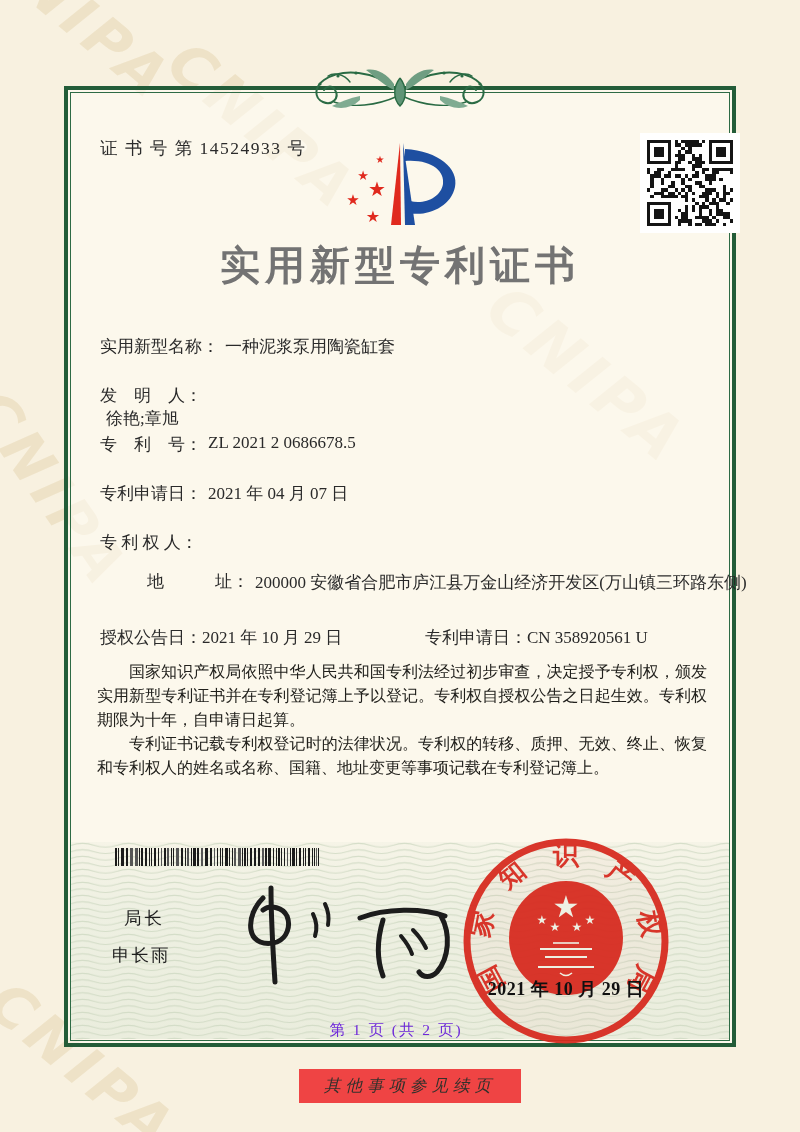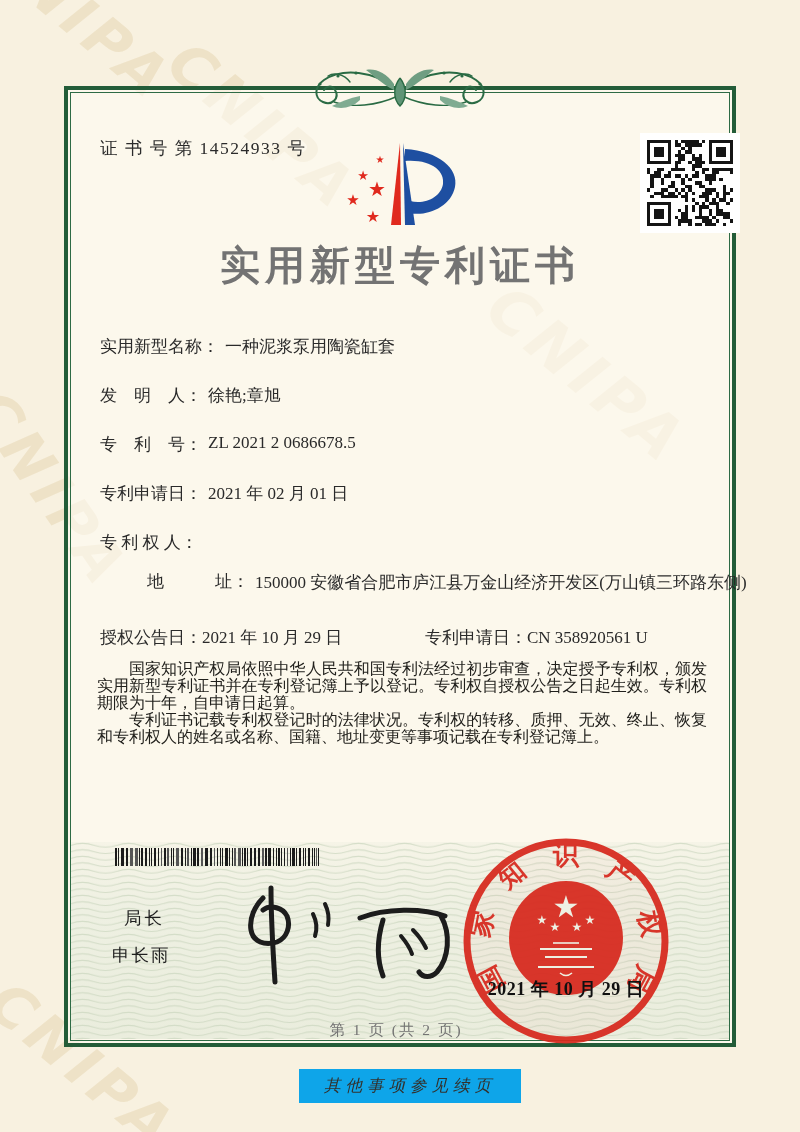--- a/index.html
+++ b/index.html
@@ -34,27 +34,27 @@
   .qr-box{position:absolute; left:640px; top:133px; width:100px; height:100px; background:#ffffff;}
   .qr{position:absolute; left:647px; top:140px; width:86px; height:86px;}
   .title{
     position:absolute; left:0; top:238px; width:800px; text-align:center;
     font-size:40px; font-weight:700; letter-spacing:5px; color:#737373;
   }
   
   .row{position:absolute; left:100px; font-size:17px; color:#2a2a2a; display:flex;}
   .row .lbl{white-space:nowrap;}
   .row .val{margin-left:6px;}
-  .r1{top:335px;} .r2{top:384px;} .r3{top:433px;justify-content:center;} .r4{top:482px;} .r5{top:531px;}
+  .r1{top:335px;} .r2{top:384px;flex-direction:column;} .r3{top:433px;justify-content:center;} .r4{top:482px;} .r5{top:531px;}
   .r6{top:570px;margin-left:47px;} .r6 .val{width:492px; line-height:25px;}
   .grant-row{position:absolute; left:100px; top:626px; width:610px; font-size:17px; color:#2a2a2a;}
   .grant-no{position:absolute; left:325px; top:0; white-space:nowrap;}
   .grant-date{white-space:nowrap;}
   
-  .paras{position:absolute; left:97px; top:660px; width:610px; font-size:16px; line-height:17px; color:#21201c; text-align:justify;}
+  .paras{position:absolute; left:97px; top:660px; width:610px; font-size:16px; line-height:24px; color:#21201c; text-align:justify;}
   .paras p{margin:0; text-indent:2em;}
   
   .barcode{position:absolute; left:115px; top:848px; width:207px; height:18px;}
   
   .sig-title{position:absolute; left:124px; top:906px; font-size:17.5px; letter-spacing:3px; color:#1f1f1f;}
   .sig-name {position:absolute; left:112px; top:943px; font-size:17.5px; letter-spacing:2px; color:#1f1f1f;}
   .sig-script{position:absolute; left:225px; top:882px; width:245px; height:110px;}
   
   .seal{position:absolute; left:456px; top:831px; width:220px; height:220px; opacity:.93;}
   .seal svg{position:absolute; left:0; top:0;}
@@ -67,23 +67,23 @@
   .seal-ch:nth-of-type(3){left:41px;  top:29px;  transform:rotate(-39deg);}
   .seal-ch:nth-of-type(4){left:95px;  top:10px;}
   .seal-ch:nth-of-type(5){left:149px; top:29px;  transform:rotate(39deg);}
   .seal-ch:nth-of-type(6){left:178px; top:78px;  transform:rotate(79deg);}
   .seal-ch:nth-of-type(7){left:170px; top:133px; transform:rotate(118deg);}
   .seal-date{
     position:absolute; left:466px; top:977px; width:200px; text-align:center;
     font-size:18px; font-weight:700; color:#101010; letter-spacing:0.5px;
   }
   
-  .page-info{position:absolute; left:64px; top:1020px; width:664px; text-align:center; font-size:15.5px; letter-spacing:2px; color:#737373;}
+  .page-info{position:absolute; left:64px; top:1020px; width:664px; text-align:center; font-size:15.5px; letter-spacing:2px; color:#6d28d9;}
   .note-box{
-    position:absolute; left:299px; top:1069px; width:222px; height:34px; background:#0ea5e9;
+    position:absolute; left:299px; top:1069px; width:222px; height:34px; background:#ef4444;
     text-align:center; line-height:34px; font-size:16.5px; font-style:italic; letter-spacing:5px; color:#33312c;
   }
   .ornament{position:absolute; left:290px; top:60px; width:220px; height:58px;}
 </style>
 </head>
 <body>
 
 <div class="page">
 
   <span class="wm wm1">CNIPA</span>
@@ -362,28 +362,28 @@
   <div class="row r2">
     <span class="lbl">发　明　人：</span>
     <span class="val">徐艳;章旭</span>
   </div>
   <div class="row r3">
     <span class="lbl">专　利　号：</span>
     <span class="val">ZL 2021 2 0686678.5</span>
   </div>
   <div class="row r4">
     <span class="lbl">专利申请日：</span>
-    <span class="val">2021 年 02 月 01 日</span>
+    <span class="val">2021 年 04 月 07 日</span>
   </div>
   <div class="row r5">
     <span class="lbl">专 利 权 人：</span>
   </div>
   <div class="row r6">
     <span class="lbl">地　　　址：</span>
-    <span class="val">150000 安徽省合肥市庐江县万金山经济开发区(万山镇三环路东侧)</span>
+    <span class="val">200000 安徽省合肥市庐江县万金山经济开发区(万山镇三环路东侧)</span>
   </div>
 
   <div class="grant-row">
     <span class="grant-date"><span>授权公告日：</span><span>2021 年 10 月 29 日</span></span>
     <span class="grant-no"><span>专利申请日：</span><span>CN 358920561 U</span></span>
   </div>
 
   <div class="paras">
     <p>国家知识产权局依照中华人民共和国专利法经过初步审查，决定授予专利权，颁发实用新型专利证书并在专利登记簿上予以登记。专利权自授权公告之日起生效。专利权期限为十年，自申请日起算。</p>
     <p>专利证书记载专利权登记时的法律状况。专利权的转移、质押、无效、终止、恢复和专利权人的姓名或名称、国籍、地址变更等事项记载在专利登记簿上。</p>

